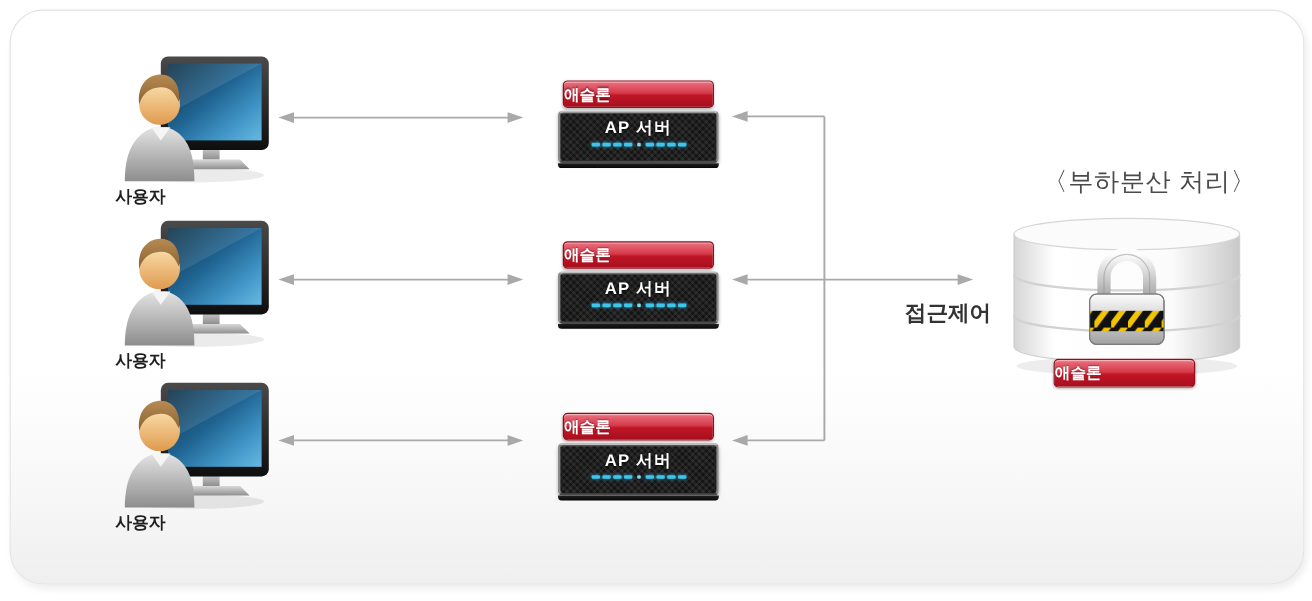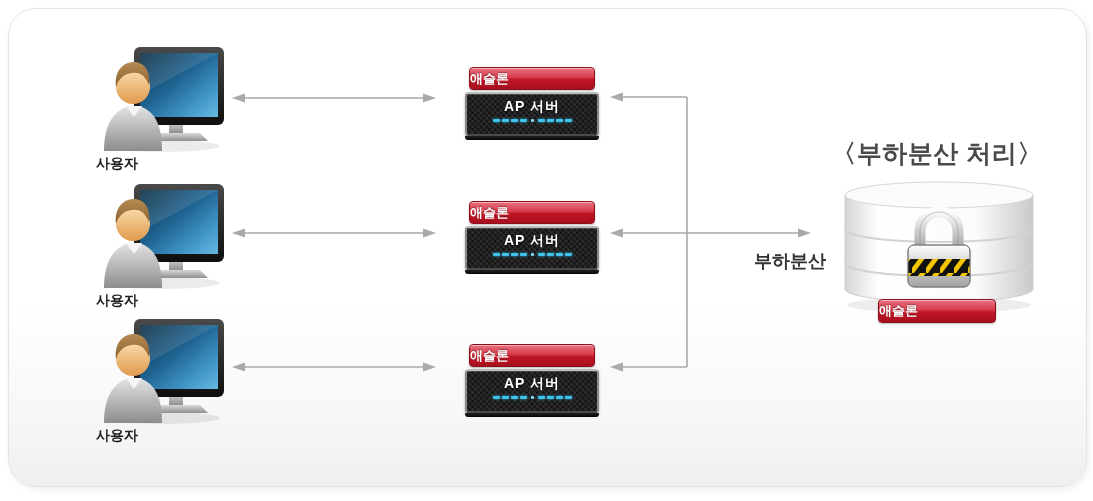--- a/index.html
+++ b/index.html
@@ -46,22 +46,22 @@
   .server-leds{display:flex;justify-content:center;align-items:center;gap:2px;margin-top:3px;}
   .led{width:7px;height:3px;border-radius:1px;background:#3fc4ea;box-shadow:0 0 3px #2aa8d8;}
   .led-sep{width:3px;height:3px;border-radius:1px;background:#7fd9f2;margin:0 2px;}
   .server-base{
     margin:0 auto;width:134px;height:4px;border-radius:0 0 3px 3px;
     background:linear-gradient(180deg,#2a2a2a,#050505);
   }
 
   
   .diagram-title{
-    position:absolute;left:818px;top:128px;width:220px;text-align:center;
-    font-size:25px;font-weight:bold;color:#4a4a4a;letter-spacing:0.5px;
+    position:absolute;left:818px;top:128px;width:220px;text-align:right;
+    font-size:21px;font-weight:normal;color:#4a4a4a;letter-spacing:0.5px;
   }
   .access-label{
     position:absolute;left:726px;top:240px;width:110px;text-align:center;
     font-size:18px;font-weight:600;color:#333333;
   }
   .db-block{position:absolute;left:833px;top:168px;width:194px;height:150px;}
   .db-badge{position:absolute;left:36px;top:122px;width:116px;height:22px;line-height:22px;}
 
   .icon-svg{display:block;}
 </style>
@@ -242,21 +242,21 @@
         <span class="led"></span>
           <span class="led"></span>
           <span class="led"></span>
           <span class="led"></span>
       </div>
     </div>
     <div class="server-base"></div>
   </div>
 
   <div class="diagram-title">〈부하분산 처리〉</div>
-  <div class="access-label">부하분산</div>
+  <div class="access-label">접근제어</div>
 
   <div class="db-block">
     <svg class="icon-svg" width="194" height="150" viewBox="0 0 194 150">
       <ellipse cx="97" cy="128" rx="92" ry="8" fill="rgba(0,0,0,0.07)"></ellipse>
 
       <path d="M3,18 L3,112 A94,13 0 0 0 191,112 L191,18 Z" fill="url(#cyl)" stroke="#cfcfcf" stroke-width="1"></path>
       <ellipse cx="97" cy="18" rx="94" ry="13" fill="#fbfbfb" stroke="#d6d6d6" stroke-width="1"></ellipse>
 
       <path d="M3,52 A94,13 0 0 0 191,52" fill="none" stroke="#d2d2d2" stroke-width="2"></path>
       <path d="M3,86 A94,13 0 0 0 191,86" fill="none" stroke="#d2d2d2" stroke-width="2"></path>

